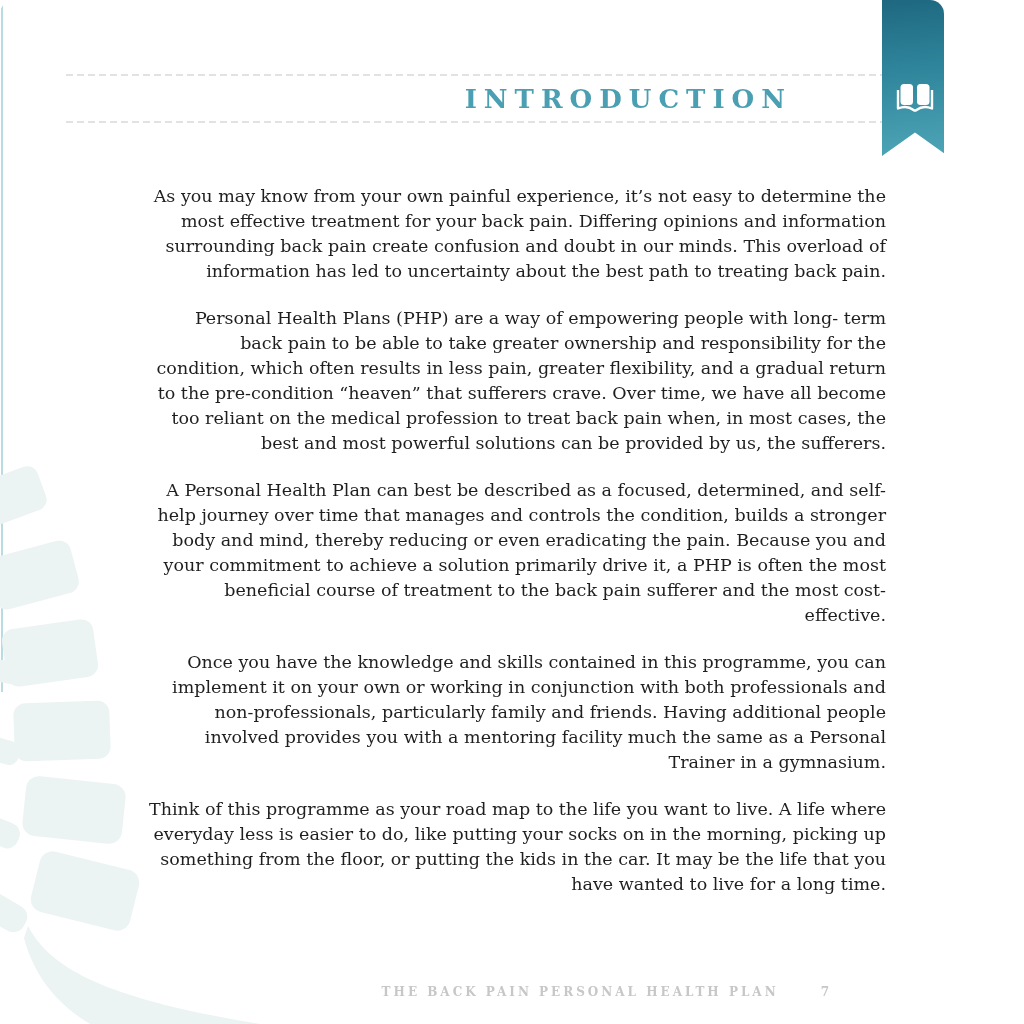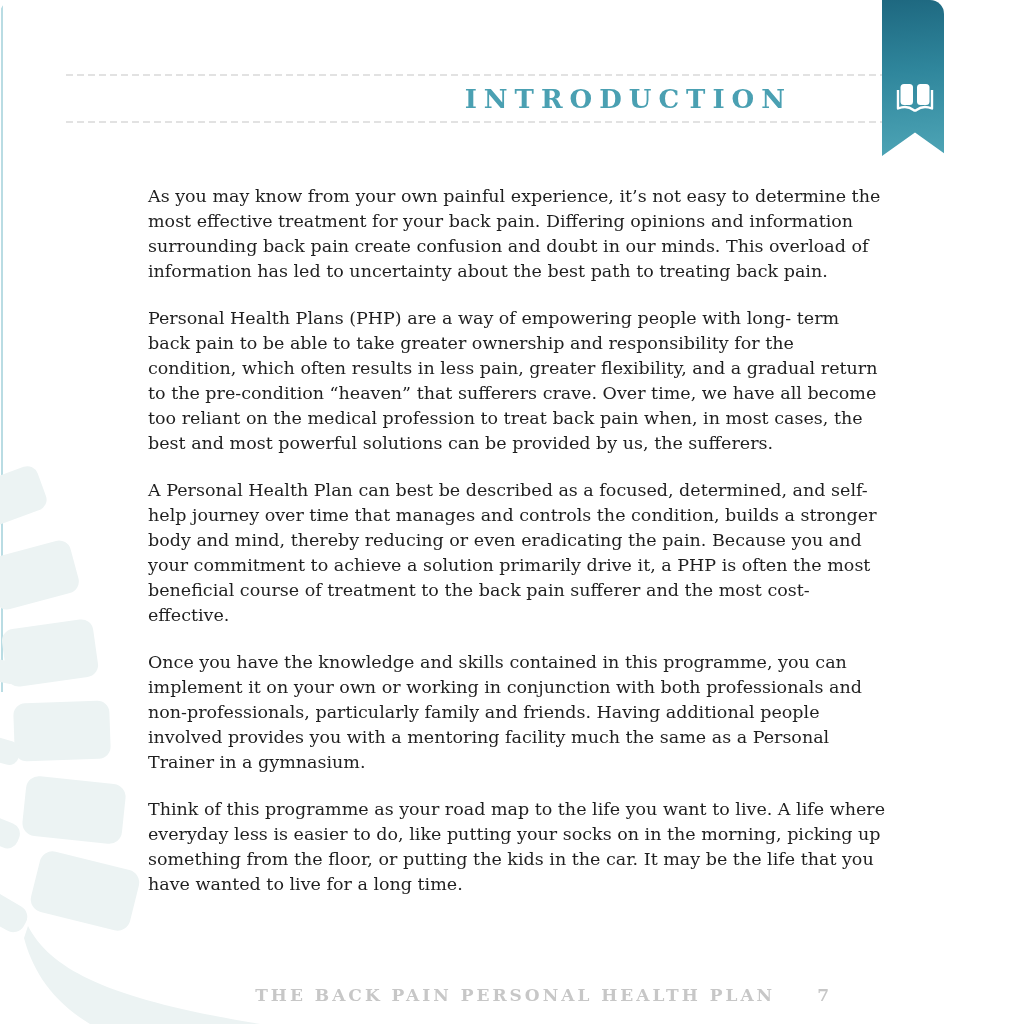--- a/index.html
+++ b/index.html
@@ -68,35 +68,36 @@
 
   
   .body-text {
     position: absolute;
     left: 148px; top: 184px;
     width: 738px;
     z-index: 4;
     color: #1f1f1f;
     font-size: 17.5px;
     line-height: 25px;
+    text-align: right;
   }
   .body-text p { margin-bottom: 22px; }
 
   
   .footer {
     position: absolute;
     top: 985px;
     right: 112px;
     display: flex;
     align-items: baseline;
     gap: 42px;
     z-index: 4;
     color: #c7c7c7;
     font-weight: bold;
-    font-size: 17px;
+    font-size: 12px;
     letter-spacing: 3px;
     white-space: nowrap;
   }
 </style>
 </head>
 <body>
 
 <div class="page">
 
   <div class="edge-line"></div>

